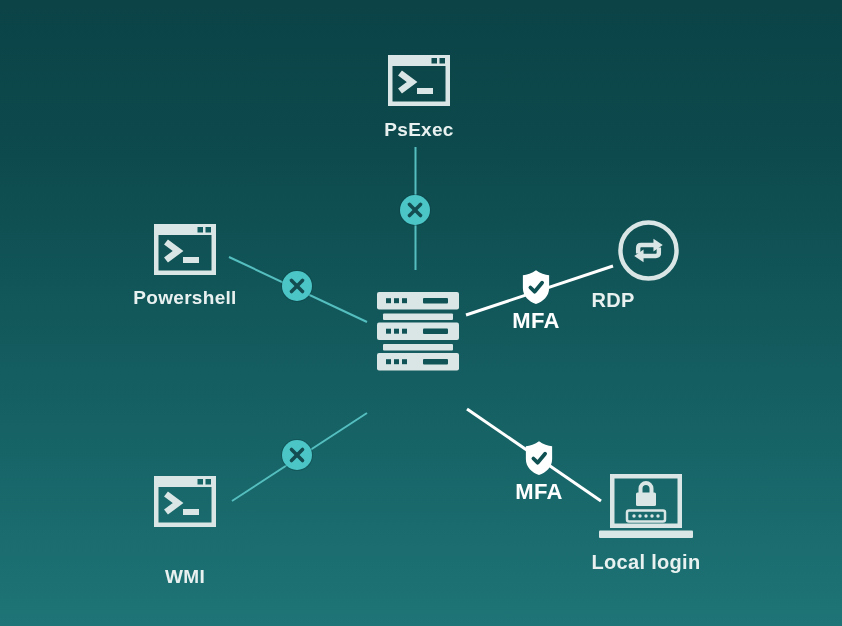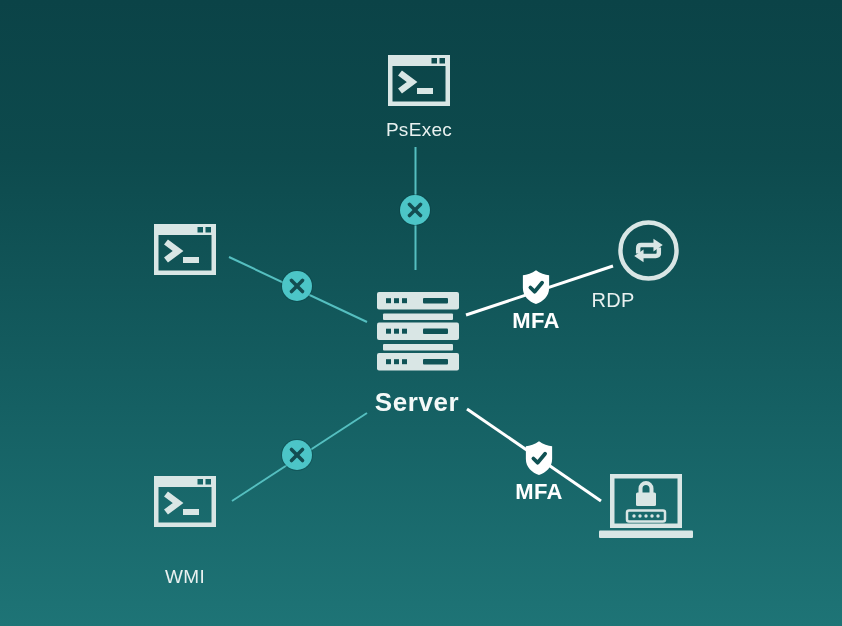--- a/index.html
+++ b/index.html
@@ -20,21 +20,21 @@
     background:linear-gradient(180deg,#0b4347 0%,#0d4a4d 25%,#156063 65%,#1e7476 100%);
     font-family:"Liberation Sans", sans-serif;
   }
   .lines{position:absolute;left:0;top:0;width:842px;height:626px;}
   .node{position:absolute;}
   .node-label{
     position:absolute;
     transform:translateX(-50%);
     color:var(--label);
     font-size:19px;
-    font-weight:400;
+    font-weight:700;
     letter-spacing:0.3px;
     white-space:nowrap;
   }
   .node-label.big{font-size:26px;color:#f4f9f8;font-weight:600;letter-spacing:0.6px;}
   .node-label.mid{font-size:20px;}
   .badge-x{
     position:absolute;width:30px;height:30px;border-radius:50%;
     background:var(--accent);
     box-shadow:0 0 0 1px rgba(10,60,62,0.35);
     display:flex;align-items:center;justify-content:center;
@@ -77,20 +77,21 @@
   <div class="node" style="left:154px;top:224px;">
     <svg width="62" height="51" viewBox="0 0 62 51">
       <rect x="2.25" y="2.25" width="57.5" height="46.5" fill="none" stroke="#d9e6e5" stroke-width="4.5"></rect>
       <rect x="0" y="0" width="62" height="11" fill="#d9e6e5"></rect>
       <rect x="43.5" y="3" width="5.5" height="5.5" fill="#115a5d"></rect>
       <rect x="51.5" y="3" width="5.5" height="5.5" fill="#115a5d"></rect>
       <path d="M12 18 L24 27 L12 36" fill="none" stroke="#d9e6e5" stroke-width="6.5"></path>
       <rect x="29" y="33" width="16" height="6" fill="#d9e6e5"></rect>
     </svg>
   </div>
+  <div class="node-label" style="left:185px;top:287px;">Powershell</div>
 
   <div class="node" style="left:154px;top:476px;">
     <svg width="62" height="51" viewBox="0 0 62 51">
       <rect x="2.25" y="2.25" width="57.5" height="46.5" fill="none" stroke="#d9e6e5" stroke-width="4.5"></rect>
       <rect x="0" y="0" width="62" height="11" fill="#d9e6e5"></rect>
       <rect x="43.5" y="3" width="5.5" height="5.5" fill="#176467"></rect>
       <rect x="51.5" y="3" width="5.5" height="5.5" fill="#176467"></rect>
       <path d="M12 18 L24 27 L12 36" fill="none" stroke="#d9e6e5" stroke-width="6.5"></path>
       <rect x="29" y="33" width="16" height="6" fill="#d9e6e5"></rect>
     </svg>
@@ -113,21 +114,20 @@
           <rect x="17" y="36.7" width="5" height="5"></rect>
           <rect x="25" y="36.7" width="5" height="5"></rect>
         <rect x="46" y="36.5" width="25" height="5.5" rx="1"></rect>
         <rect x="9" y="67.2" width="5" height="5"></rect>
           <rect x="17" y="67.2" width="5" height="5"></rect>
           <rect x="25" y="67.2" width="5" height="5"></rect>
         <rect x="46" y="67" width="25" height="5.5" rx="1"></rect>
       </g>
     </svg>
   </div>
-  <div class="node-label big" style="left:417px;top:387px;">Server</div>
 
   <div class="node" style="left:617px;top:219px;">
     <svg width="63" height="63" viewBox="0 0 64 64">
       <circle cx="32" cy="32" r="28.5" fill="none" stroke="#d9e6e5" stroke-width="4.5"></circle>
       <path d="M21.5 35 V29.5 Q21.5 26.5 24.5 26.5 H38" fill="none" stroke="#d9e6e5" stroke-width="4.5"></path>
       <polygon points="37,20 46.5,26.5 37,33" fill="#d9e6e5"></polygon>
       <path d="M42.5 29 V34.5 Q42.5 37.5 39.5 37.5 H26" fill="none" stroke="#d9e6e5" stroke-width="4.5"></path>
       <polygon points="27,31 17.5,37.5 27,44" fill="#d9e6e5"></polygon>
     </svg>
   </div>
@@ -142,20 +142,21 @@
       <rect x="28" y="36.5" width="38" height="11" rx="2" fill="none" stroke="#d9e6e5" stroke-width="2.5"></rect>
       <g fill="#d9e6e5">
         <circle cx="35" cy="42" r="1.7"></circle>
           <circle cx="41" cy="42" r="1.7"></circle>
           <circle cx="47" cy="42" r="1.7"></circle>
         <circle cx="53" cy="42" r="1.7"></circle>
           <circle cx="59" cy="42" r="1.7"></circle>
       </g>
     </svg>
   </div>
+  <div class="node-label mid" style="left:646px;top:551px;">Local login</div>
 
   <div class="badge-x" style="left:400px;top:195px;">
     <svg width="30" height="30" viewBox="0 0 30 30">
       <line x1="9.5" y1="9.5" x2="20.5" y2="20.5" stroke="#134d51" stroke-width="3.6" stroke-linecap="round"></line>
       <line x1="20.5" y1="9.5" x2="9.5" y2="20.5" stroke="#134d51" stroke-width="3.6" stroke-linecap="round"></line>
     </svg>
   </div>
   <div class="badge-x" style="left:282px;top:271px;">
     <svg width="30" height="30" viewBox="0 0 30 30">
       <line x1="9.5" y1="9.5" x2="20.5" y2="20.5" stroke="#134d51" stroke-width="3.6" stroke-linecap="round"></line>

